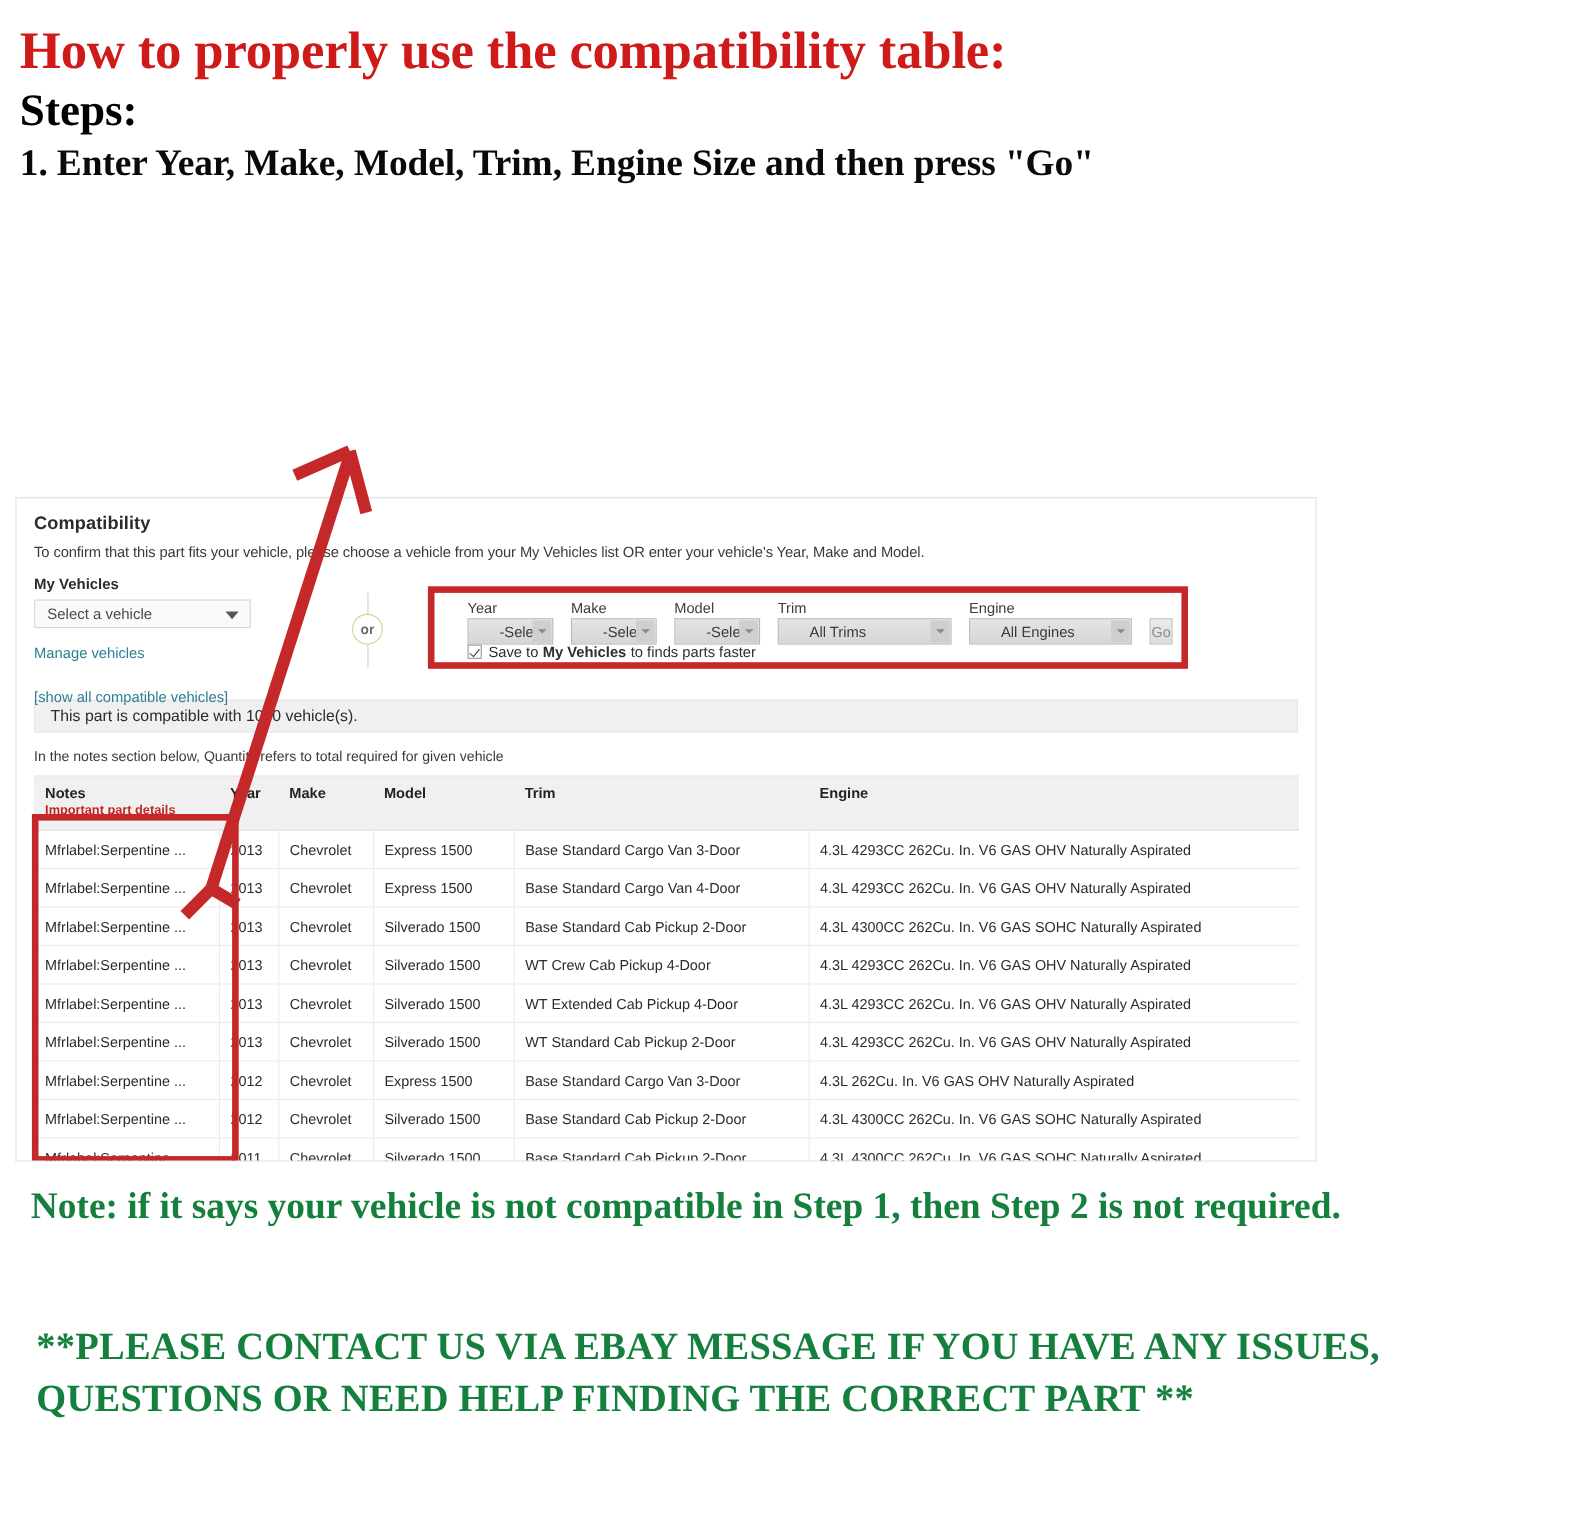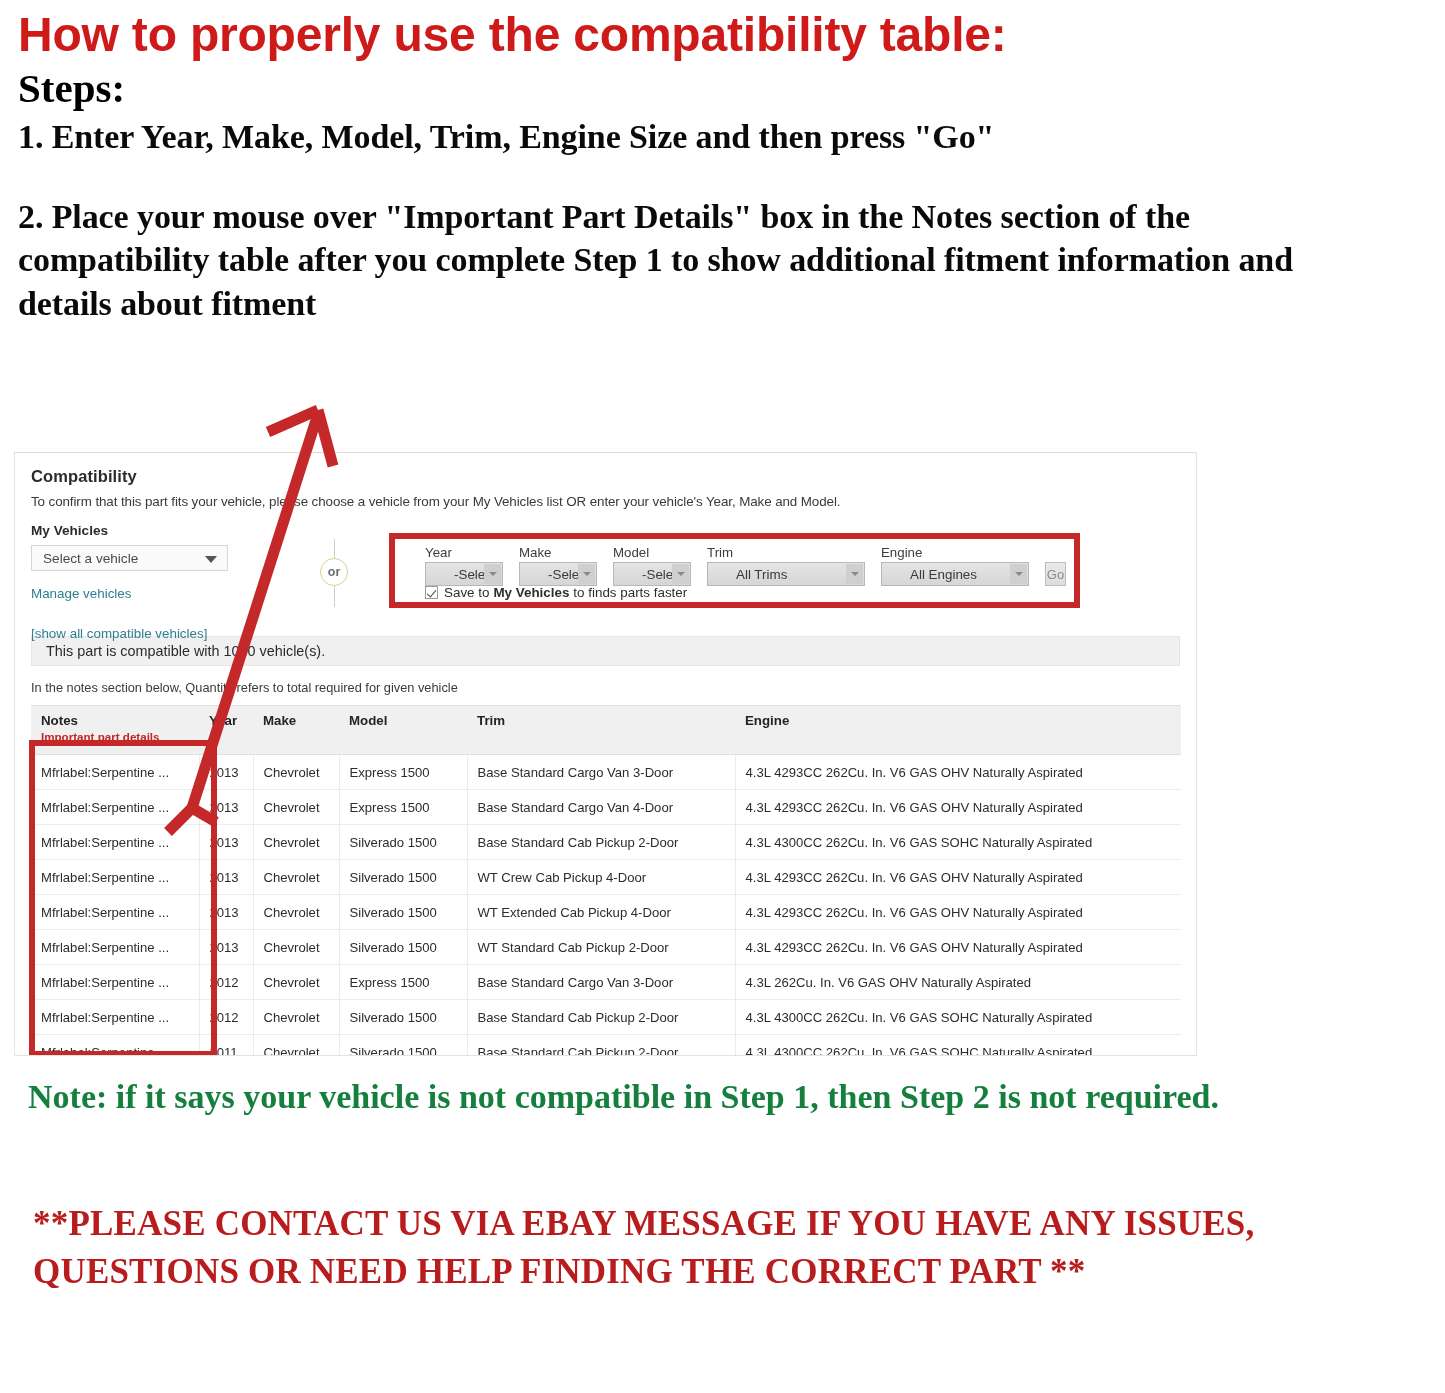--- a/index.html
+++ b/index.html
@@ -17,27 +17,27 @@
   }
 
   
   .head-wrap {
     position: absolute;
     left: 18px;
     top: 10px;
     width: 1400px;
   }
   .title-red {
-    font-family: Liberation Sans, sans-serif;
+    font-family: Liberation Serif, serif;
     font-weight: bold;
     font-size: 48px;
     color: #cf1a1a;
     line-height: 1.04;
     letter-spacing: -0.2px;
-    margin: 0 0 6px 0;
+    margin: 12px 0 6px 0;
     white-space: nowrap;
   }
   .steps-label {
     font-family: "Liberation Serif", serif;
     font-weight: bold;
     font-size: 41px;
     color: #000000;
     line-height: 1.1;
     margin: 0 0 2px 0;
   }
@@ -384,33 +384,32 @@
     line-height: 1.32;
   }
   .contact-blk {
     position: absolute;
     left: 33px;
     top: 1200px;
     width: 1330px;
     font-family: "Liberation Serif", serif;
     font-weight: bold;
     font-size: 35px;
-    color: #b91c1c;
+    color: #15803d;
     line-height: 1.37;
     letter-spacing: 0.2px;
   }
 </style>
 </head>
 <body>
 
 <div class="head-wrap">
   <div class="title-red">How to properly use the compatibility table:</div>
   <div class="steps-label">Steps:</div>
   <div class="step-line step-one">1. Enter Year, Make, Model, Trim, Engine Size and then press "Go"</div>
-  <div class="step-line step-two">2. Place your mouse over "Important Part Details" box in the Notes section of the compatibility table after you complete Step 1 to show additional fitment information and details about fitment</div>
 </div>
 
 <div class="ebay-panel">
   <div class="panel-inner">
 
     <div class="compat-title">Compatibility</div>
     <div class="compat-sub">To confirm that this part fits your vehicle, please choose a vehicle from your My Vehicles list OR enter your vehicle's Year, Make and Model.</div>
 
     <div class="selector-row">
 

